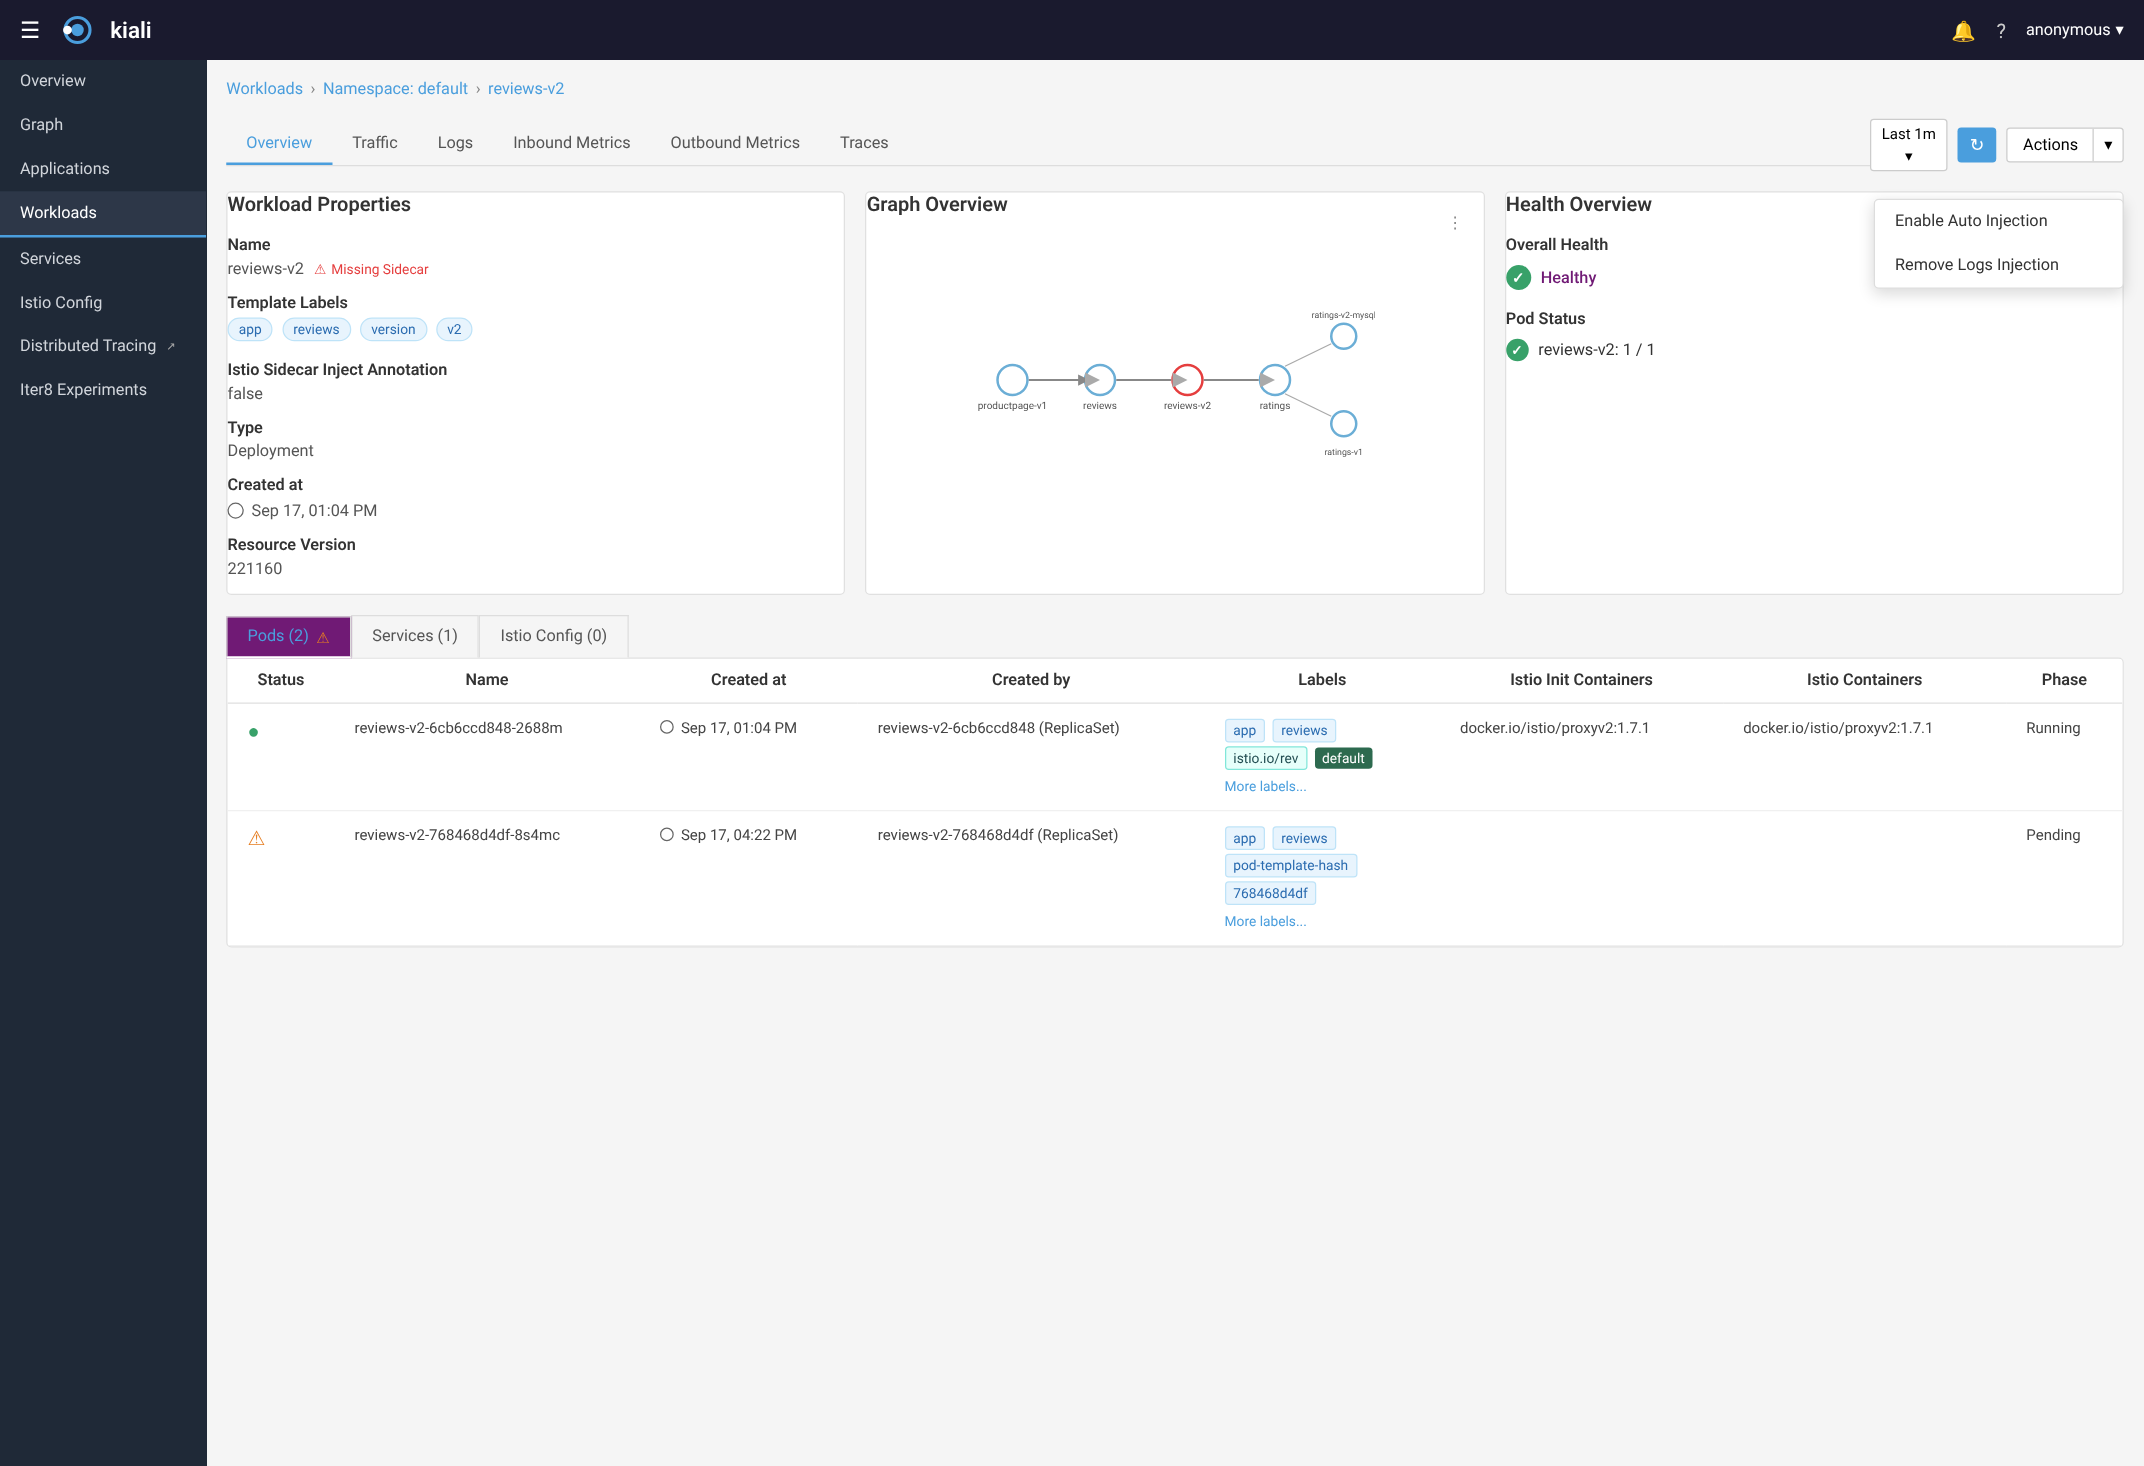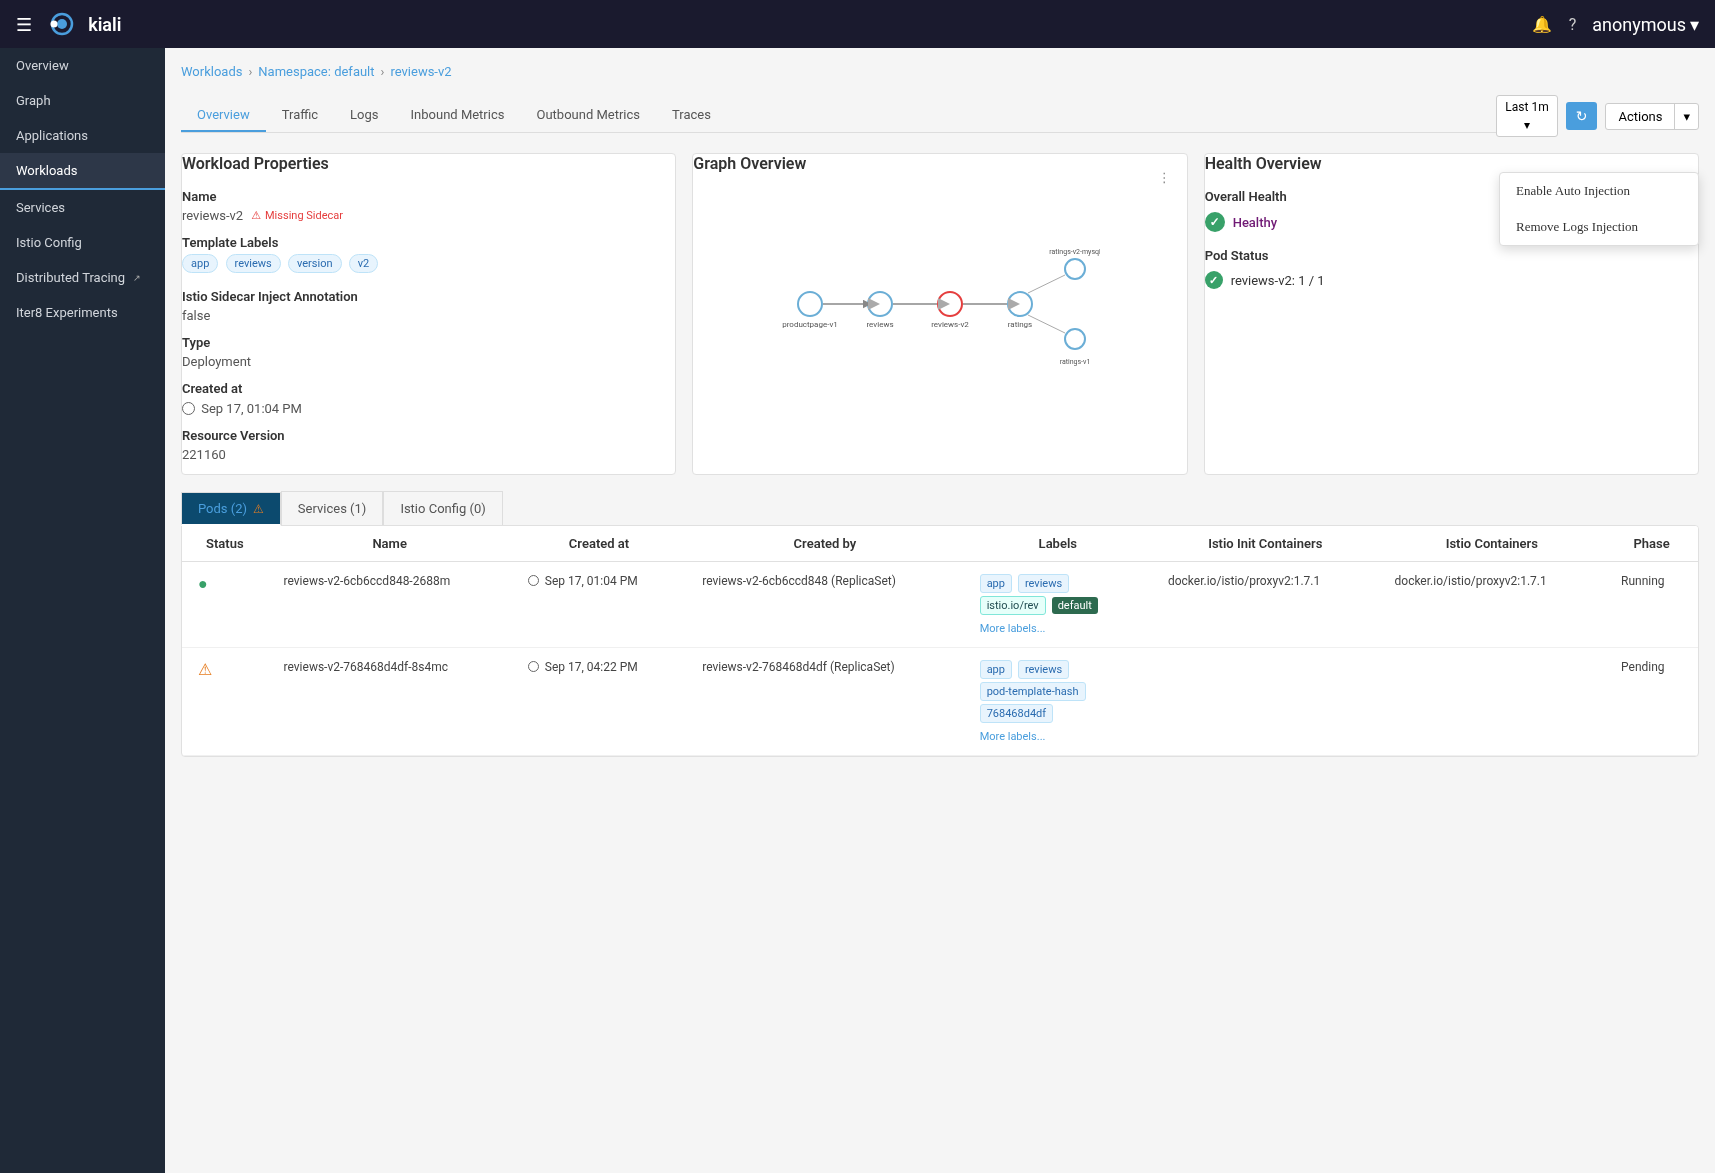--- a/index.html
+++ b/index.html
@@ -16,21 +16,21 @@
       position: fixed;
       top: 0; left: 0; right: 0;
       z-index: 100;
     }
     .navbar-brand { display: flex; align-items: center; gap: 8px; }
     .navbar-logo { width: 36px; height: 24px; }
     .navbar-title { font-size: 18px; font-weight: 600; color: white; }
     .navbar-spacer { flex: 1; }
     .navbar-icons { display: flex; align-items: center; gap: 16px; }
     .navbar-icon { color: #ccc; font-size: 16px; cursor: pointer; }
-    .navbar-user { color: white; font-size: 18px; display: flex; align-items: center; gap: 4px; cursor: pointer; }
+    .navbar-user { color: white; font-size: 13px; display: flex; align-items: center; gap: 4px; cursor: pointer; }
 
     
     .sidebar {
       position: fixed;
       top: 48px;
       left: 0;
       bottom: 0;
       width: 165px;
       background: #1f2937;
       color: #d1d5db;
@@ -190,21 +190,21 @@
       color: #555;
       border: 1px solid #ddd;
       border-bottom: none;
       background: #f5f5f5;
       font-size: 13px;
       display: flex;
       align-items: center;
       gap: 6px;
     }
     .lower-tab.active {
-      background: #0c4a6e;
+      background: #701a75;
       color: #4a9edd;
       border-bottom: 2px solid white;
       position: relative;
       top: 1px;
     }
     .warning-badge { color: #e67e22; font-size: 12px; }
 
     
     .table-container {
       background: white;
@@ -243,29 +243,28 @@
       border: 1px solid #bee3f8;
     }
     .label-istio { background: #e6fffa; color: #234e52; border: 1px solid #81e6d9; }
     .label-default { background: #2d6a4f; color: white; border: none; }
     .label-hash { background: #e8f4fd; color: #2b6cb0; border: 1px solid #bee3f8; }
     .more-labels { color: #4a9edd; cursor: pointer; font-size: 11px; margin-top: 4px; display: block; }
 
     
     .actions-dropdown {
       position: fixed;
-      top: 172px;
+      top: 159px;
       right: 16px;
       background: white;
       border: 1px solid #ddd;
       border-radius: 4px;
       box-shadow: 0 4px 12px rgba(0,0,0,0.15);
       z-index: 200;
       min-width: 200px;
-      font-family: Liberation Serif, serif;
     }
     .dropdown-item {
       padding: 10px 16px;
       cursor: pointer;
       font-size: 13px;
       color: #333;
     }
 
     
     .hamburger { cursor: pointer; color: white; font-size: 18px; margin-right: 12px; }

